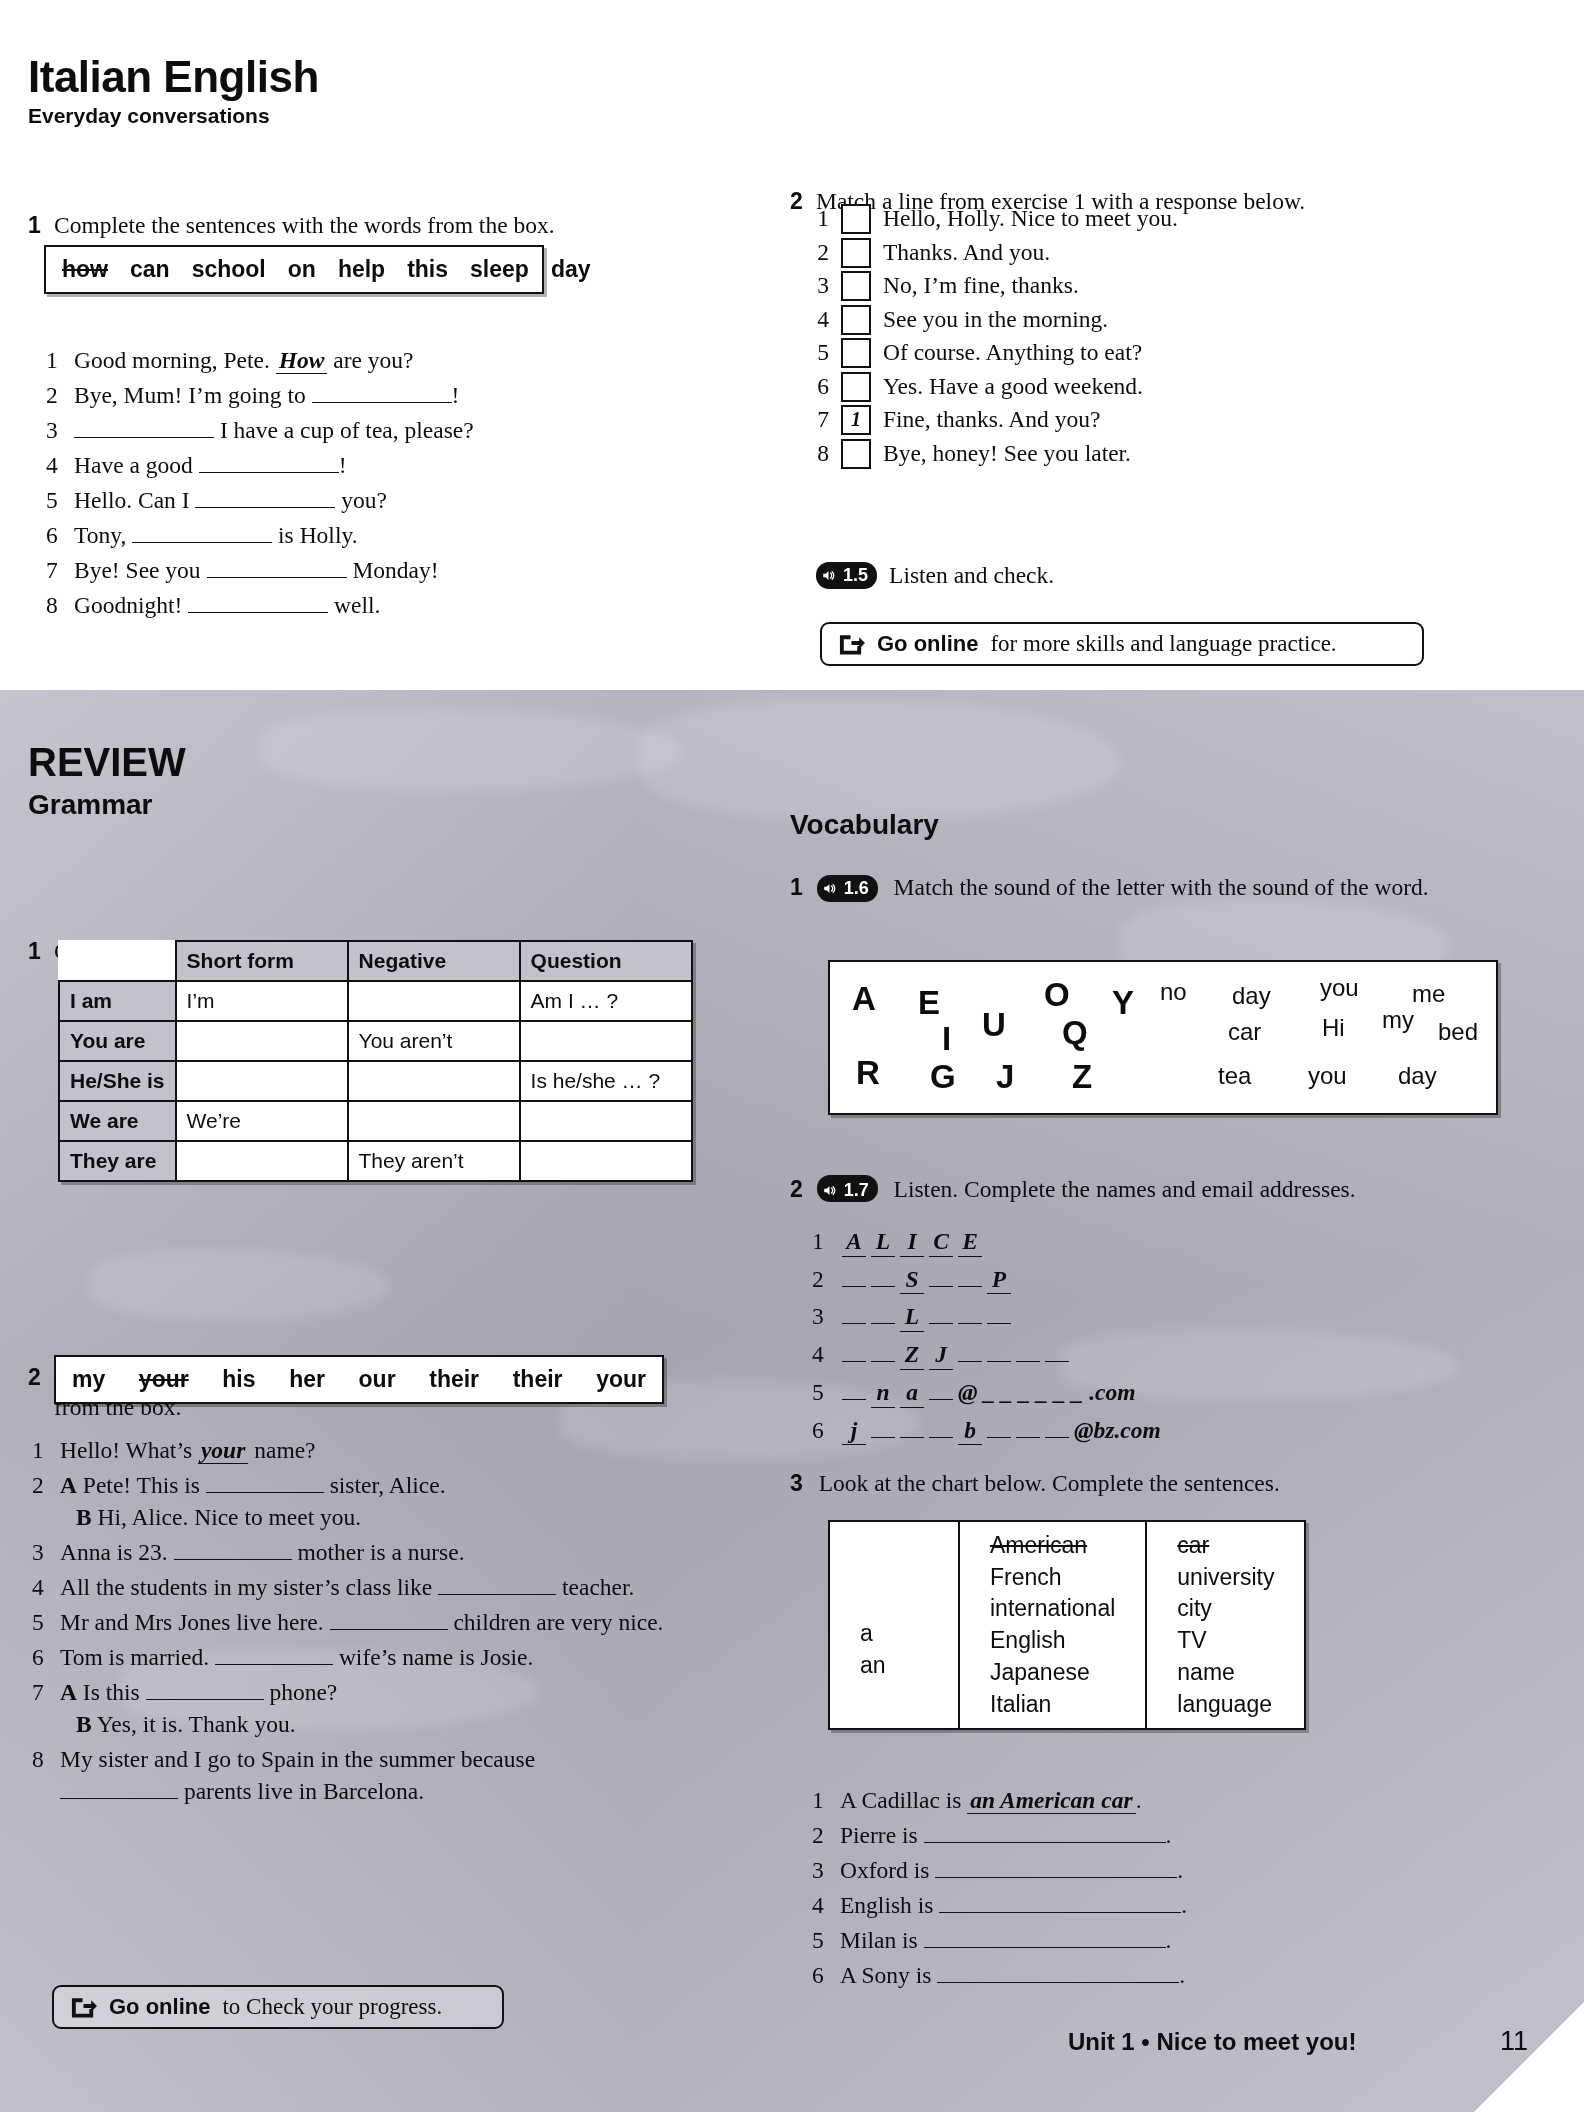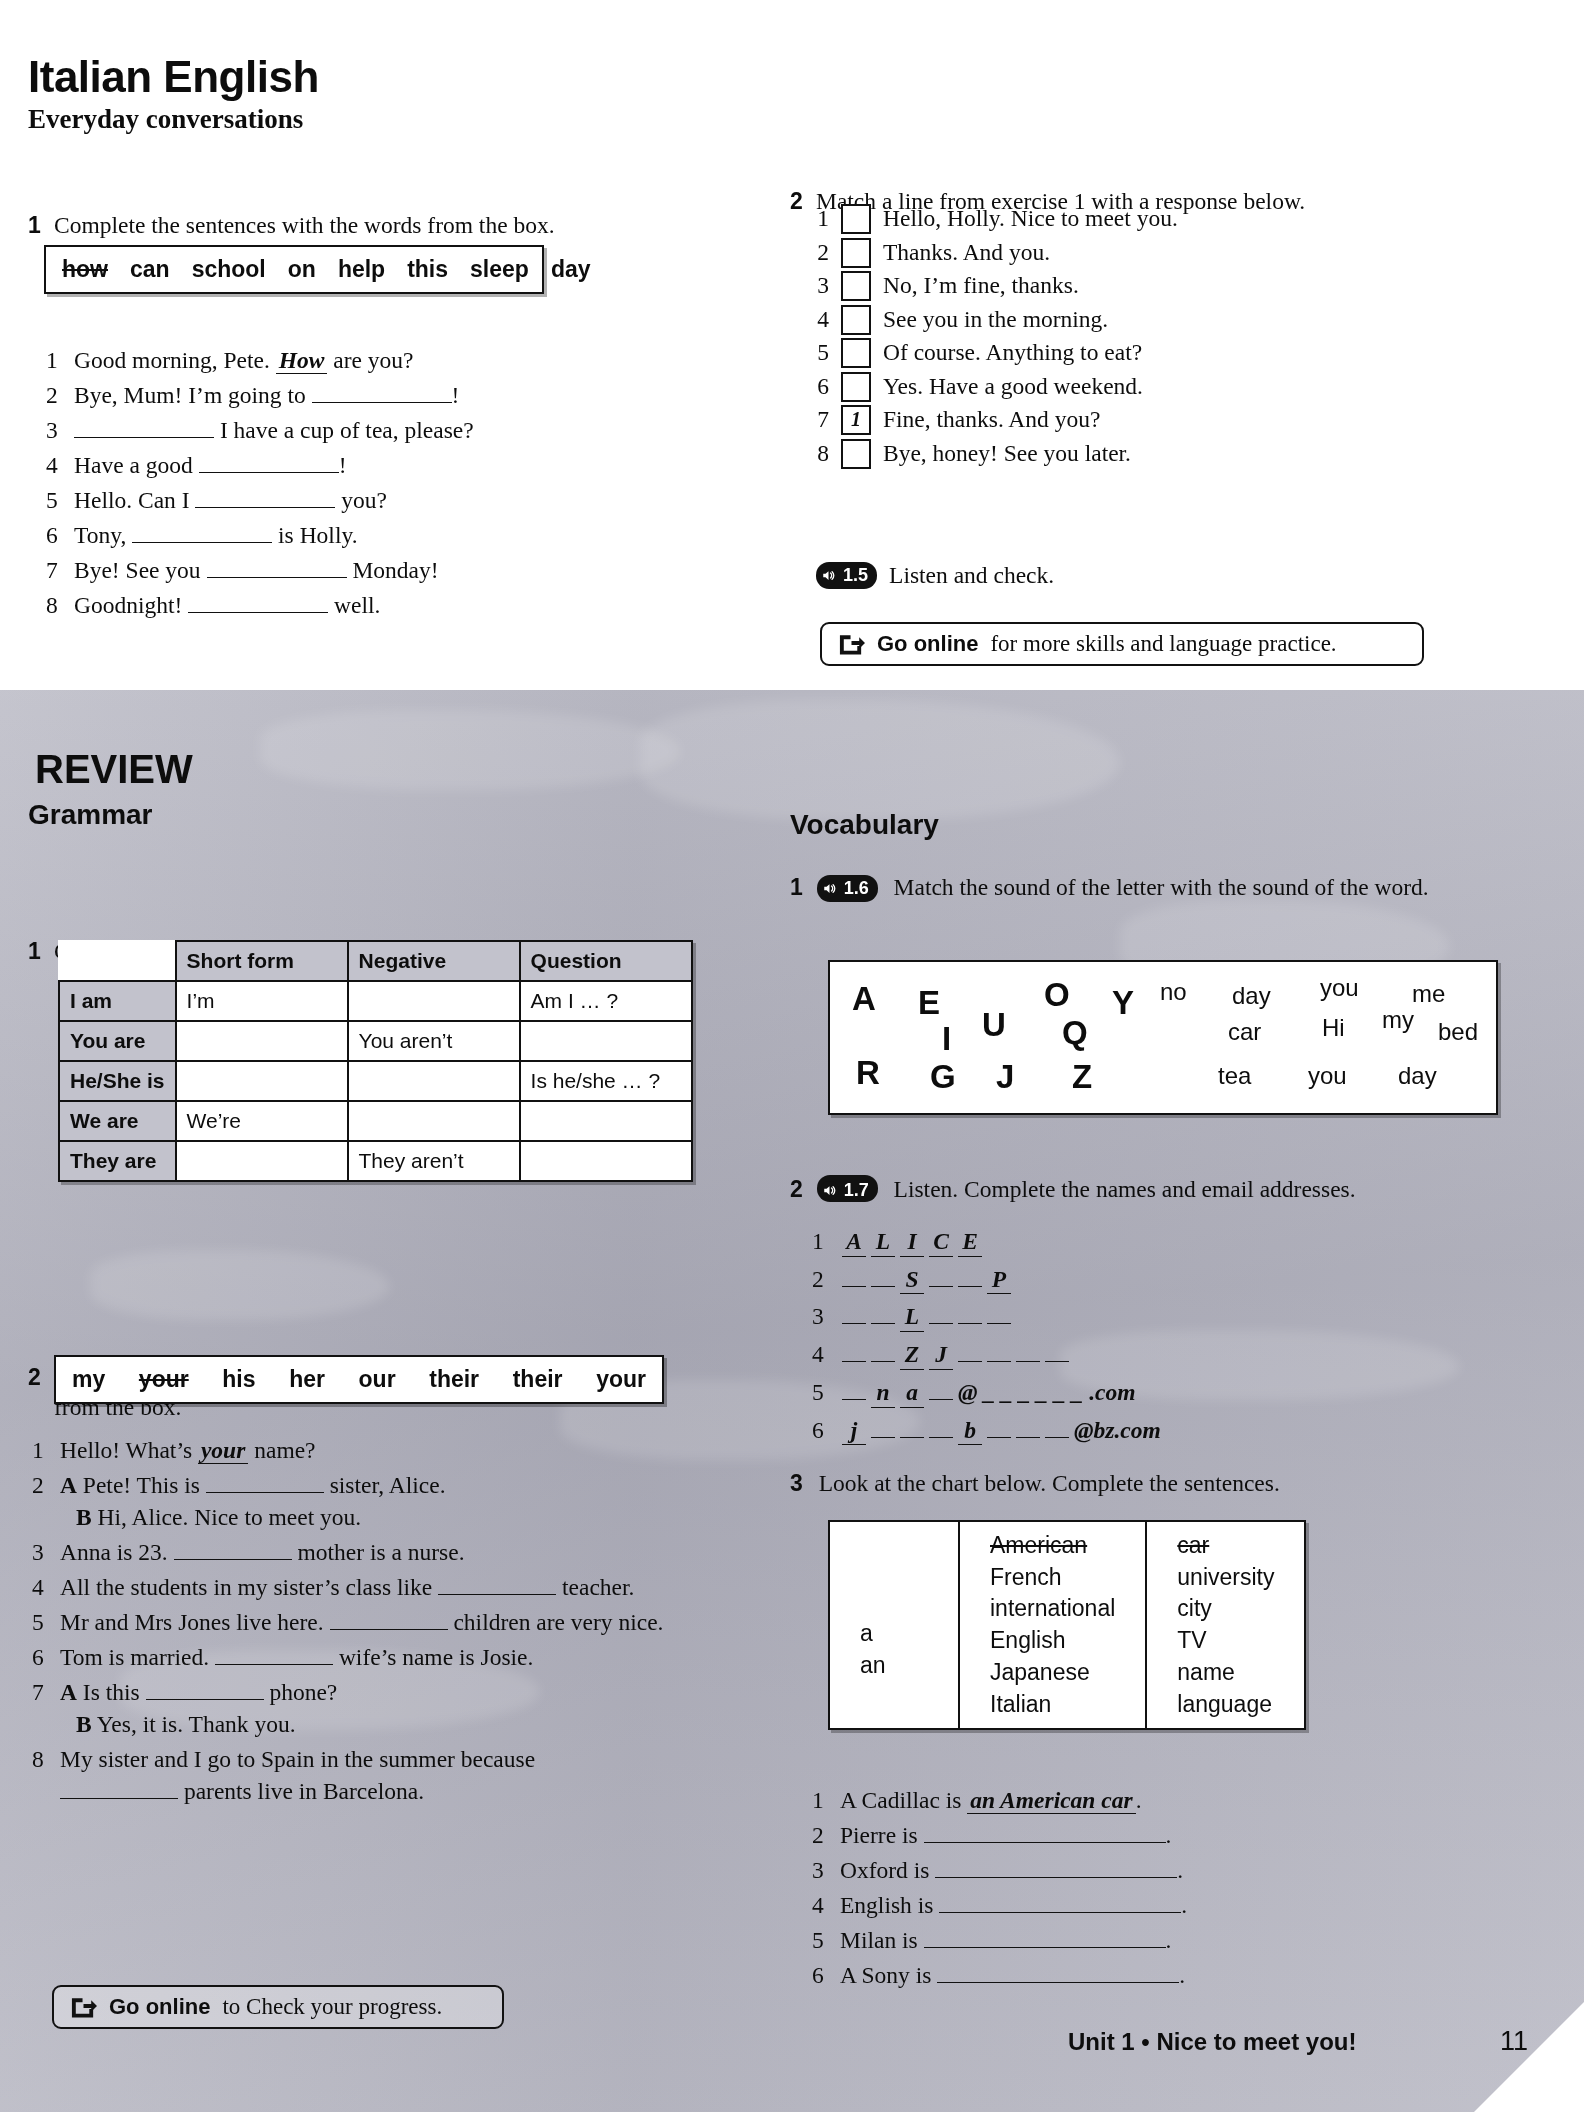--- a/index.html
+++ b/index.html
@@ -54,31 +54,31 @@
 
   
   .h-unit {
     font-family: "Liberation Sans", sans-serif;
     font-weight: bold;
     font-size: 44px;
     letter-spacing: -0.5px;
     margin: 0;
   }
   .h-sub {
-    font-family: Liberation Serif, serif;
-    font-weight: bold;
-    font-size: 27px;
+    font-family: Liberation Sans, sans-serif;
+    font-weight: bold;
+    font-size: 21px;
     margin: 2px 0 0 0;
   }
   .h-review {
     font-family: "Liberation Sans", sans-serif;
     font-weight: bold;
     font-size: 40px;
     letter-spacing: 0px;
-    margin: 7px;
+    margin: 0;
   }
   .h-section {
     font-family: "Liberation Sans", sans-serif;
     font-weight: bold;
     font-size: 28px;
     margin: 4px 0 0 0;
   }
 
   
   .ex {

